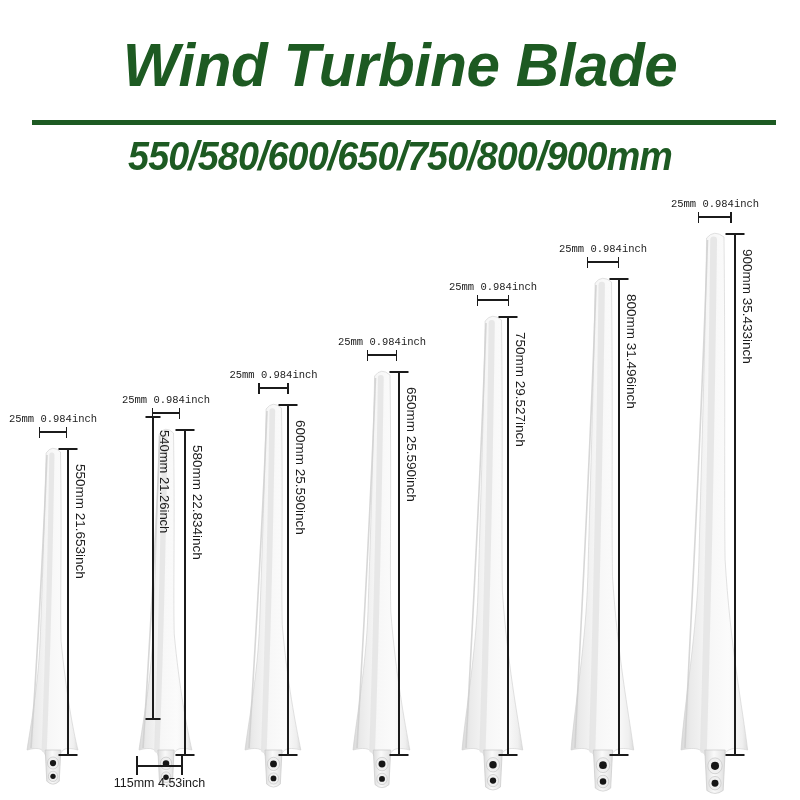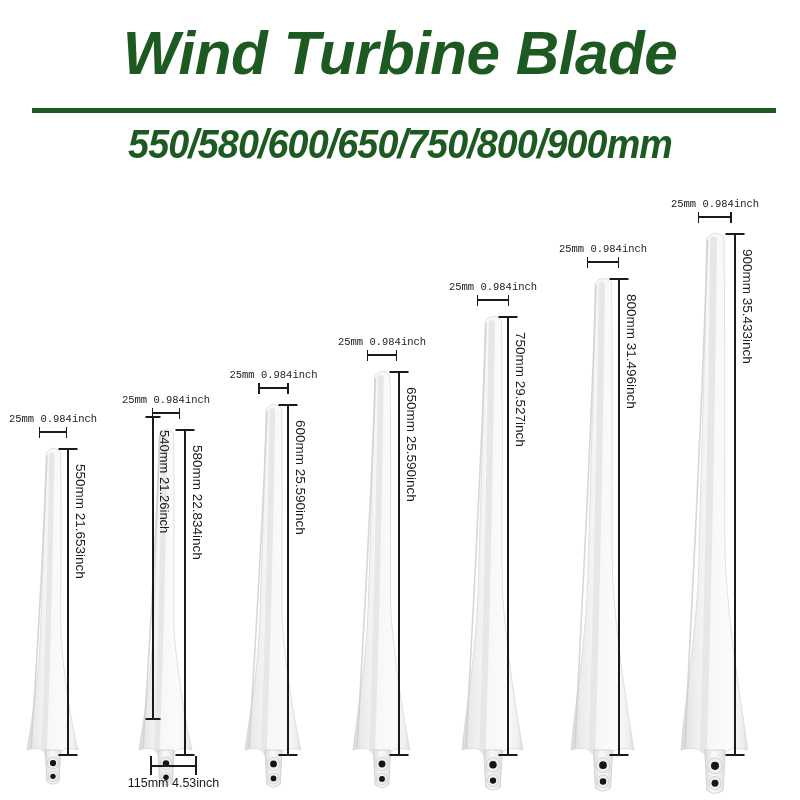--- a/index.html
+++ b/index.html
@@ -5,21 +5,21 @@
 <style>
   html,body{margin:0;padding:0;background:#ffffff;}
   body{
     width:800px;height:800px;position:relative;overflow:hidden;
     font-family:"Liberation Sans","DejaVu Sans",sans-serif;
     color:#1a1a1a;
     -webkit-font-smoothing:antialiased;
   }
 
   
-  #header{position:absolute;left:0;top:0;width:800px;height:185px;}
+  #header{position:absolute;left:0;top:12px;width:800px;height:185px;}
   #title{
     position:absolute;left:0;top:22px;width:800px;
     text-align:center;
     font-family:"Liberation Sans","DejaVu Sans",sans-serif;
     font-size:62px;line-height:62px;
     font-weight:bold;font-style:italic;
     letter-spacing:-0.5px;
     color:#1d5a22;
     transform:scaleX(0.97);
     white-space:nowrap;
@@ -164,21 +164,21 @@
       <div class="ld-cap t"></div>
       <div class="ld-cap b"></div>
       <div class="ld-label" style="top: 16px;">580mm  22.834inch</div>
     </div>
     <div class="len-dim inner" style="left: 146px; width: 14px; top: 416px; height: 304px;">
       <div class="ld-line"></div>
       <div class="ld-cap t"></div>
       <div class="ld-cap b"></div>
       <div class="ld-label" style="top: 14px;">540mm  21.26inch</div>
     </div>
-    <div id="base-dim" style="left: 150px; width: 47px; top: 756px; height: 38px;">
+    <div id="base-dim" style="left: 136px; width: 47px; top: 756px; height: 38px;">
       <div class="bd-bar"></div>
       <div class="bd-cap l"></div>
       <div class="bd-cap r"></div>
       <div class="bd-label">115mm  4.53inch</div>
     </div>
     <div class="blade-group" style="left: 240px; bottom: 38px; width: 67px; height: 362px;">
       <div class="blade-art">
         <svg width="67" height="362" viewBox="0 0 67 362">
           <path d="M 26.1 9 Q 32.7 0 41.5 8 C 43 108.6 41.212 173.76 42.212 224.44 C 47.212 282.36 55.86 325.8 60.86 350 C 55.86 349 43.76 345 40.91 356 L 25.52 356 C 22.1 345 10 349 5 350 C 9 318.56 17.585 275.12 19.585 224.44 C 21.585 166.52 24.3 94.12 26.1 9 Z" fill="url(#bladeGrad)" stroke="#cfcfcf" stroke-width="0.6"></path>
           <path d="M 32.3 11 C 29.87 162.9 27.23 260.64 23.81 350" fill="none" stroke="#e4e4e4" stroke-width="5.7" stroke-linecap="round" opacity="0.85"></path>

